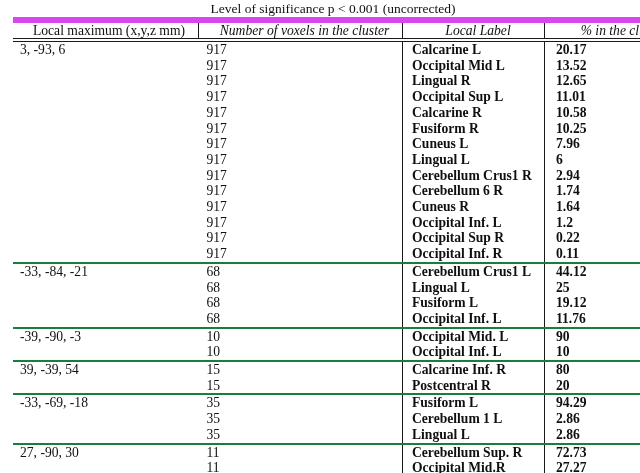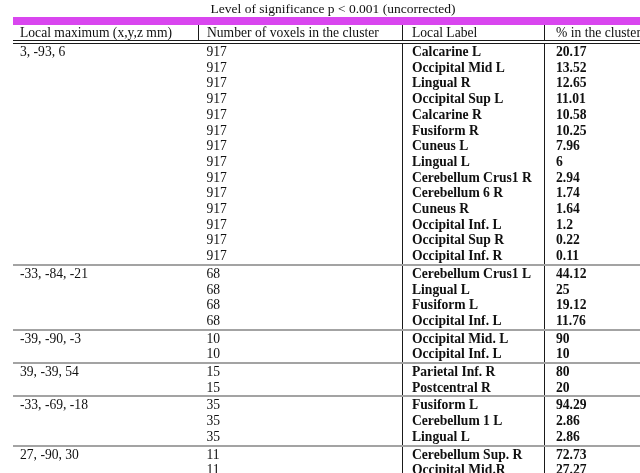--- a/index.html
+++ b/index.html
@@ -33,37 +33,38 @@
     margin: 0;
     text-align: left;
     font-weight: normal;
     white-space: nowrap;
     overflow: hidden;
     vertical-align: middle;
   }
   thead th {
     height: 15px;
     line-height: 15px;
-    border-top: 8px solid #d946ef;
+    border-top: 6px solid #d946ef;
     border-bottom: 4px double #1a1a1a;
+    text-align: center;
   }
   tbody td {
     height: 15.7px;
     line-height: 15.7px;
   }
   
   .c0 { width: 178px; padding-left: 7px; }
   .c1 { width: 195px; padding-left: 8px; }
   .c2 { width: 132px; padding-left: 9px; }
   .c3 { width: 135px; padding-left: 11px; }
   
-  thead th.c1, thead th.c2, thead th.c3 { border-left: 1px solid #1a1a1a; }
+  thead th.c1, thead th.c2, thead th.c3 { border-left: 1px solid #1a1a1a; font-style: italic; }
   tbody td.c2, tbody td.c3 { border-left: 1px solid #1a1a1a; font-weight: bold; }
   
-  tbody tr.group-start td { border-top: 2px solid #a3a3a3; }
+  tbody tr.group-start td { border-top: 2px solid #15803d; }
 </style>
 </head>
 <body>
 
 <div class="page">
   <div class="title">Level of significance p &lt; 0.001 (uncorrected)</div>
   <table class="sig">
     <thead>
       <tr>
         <th class="c0">Local maximum (x,y,z mm)</th>
@@ -189,21 +190,21 @@
         </tr>
         <tr>
           <td class="c0"></td>
           <td class="c1">10</td>
           <td class="c2">Occipital Inf. L</td>
           <td class="c3">10</td>
         </tr>
         <tr class="group-start">
           <td class="c0">39, -39, 54</td>
           <td class="c1">15</td>
-          <td class="c2">Parietal Inf. R</td>
+          <td class="c2">Calcarine Inf. R</td>
           <td class="c3">80</td>
         </tr>
         <tr>
           <td class="c0"></td>
           <td class="c1">15</td>
           <td class="c2">Postcentral R</td>
           <td class="c3">20</td>
         </tr>
         <tr class="group-start">
           <td class="c0">-33, -69, -18</td>

